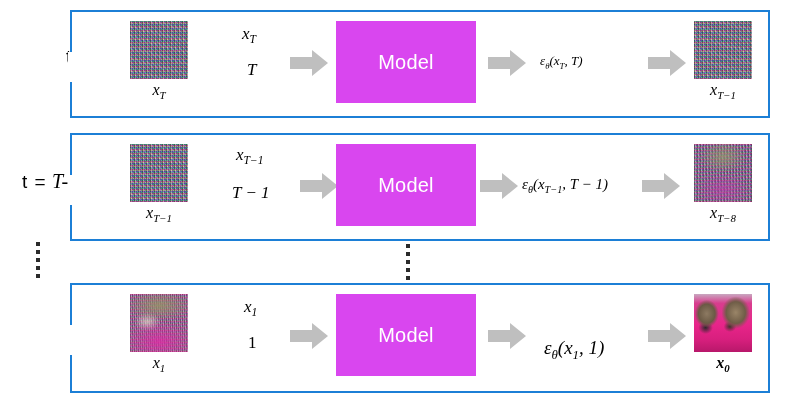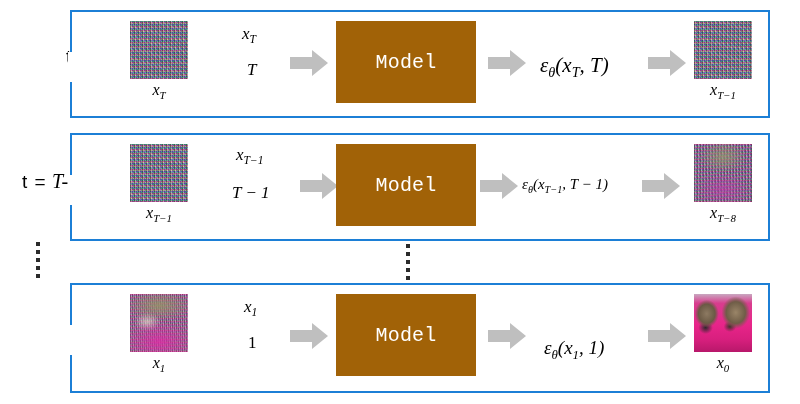--- a/index.html
+++ b/index.html
@@ -124,24 +124,24 @@
   .arrow{
     position:absolute;
     width:38px;height:26px;
   }
   .arrow svg{display:block;width:38px;height:26px;}
 
   
   .modelbox{
     position:absolute;
     width:140px;height:82px;
-    background:#a16207;
+    background:#d946ef;
     color:#ffffff;
     display:flex;align-items:center;justify-content:center;
-    font-family:Liberation Mono, monospace;
+    font-family:Liberation Sans, sans-serif;
     font-size:20px;
     letter-spacing:.2px;
   }
 
   
   .vdots{
     position:absolute;
     display:flex;flex-direction:column;
     gap:4px;align-items:center;
   }
@@ -179,21 +179,21 @@
     <div class="modelbox" style="left:264px;top:9px;">
       <span>Model</span>
     </div>
 
     <div class="arrow" style="left:416px;top:38px;">
       <svg viewBox="0 0 38 26">
           <path d="M0 7 H22 V0 L38 13 L22 26 V19 H0 Z" fill="#bfbfbf"></path>
         </svg>
     </div>
 
-    <div class="sym" style="left:468px;top:41px;font-size:21px;">ε<sub>θ</sub>(x<sub>T</sub>, T)</div>
+    <div class="sym" style="left:468px;top:41px;font-size:13px;">ε<sub>θ</sub>(x<sub>T</sub>, T)</div>
 
     <div class="arrow" style="left:576px;top:38px;">
       <svg viewBox="0 0 38 26">
           <path d="M0 7 H22 V0 L38 13 L22 26 V19 H0 Z" fill="#bfbfbf"></path>
         </svg>
     </div>
 
     <div class="thumbwrap" style="left:622px;top:9px;">
       <div class="thumb noise-heavy"></div>
       <div class="thumbcap" style="top:60px;left:0;">
@@ -300,19 +300,19 @@
     <div class="sym" style="left:472px;top:52px;font-size:19px;">ε<sub>θ</sub>(x<sub>1</sub>, 1)</div>
 
     <div class="arrow" style="left:576px;top:38px;">
       <svg viewBox="0 0 38 26">
           <path d="M0 7 H22 V0 L38 13 L22 26 V19 H0 Z" fill="#bfbfbf"></path>
         </svg>
     </div>
 
     <div class="thumbwrap" style="left:622px;top:9px;">
       <div class="thumb cats"></div>
-      <div class="thumbcap" style="top:60px;left:0;">
+      <div class="thumbcap" style="top:60px;left:0;font-weight:bold;">
         x<sub>0</sub>
       </div>
     </div>
   </div>
 
 </div>
 
 </body></html>

